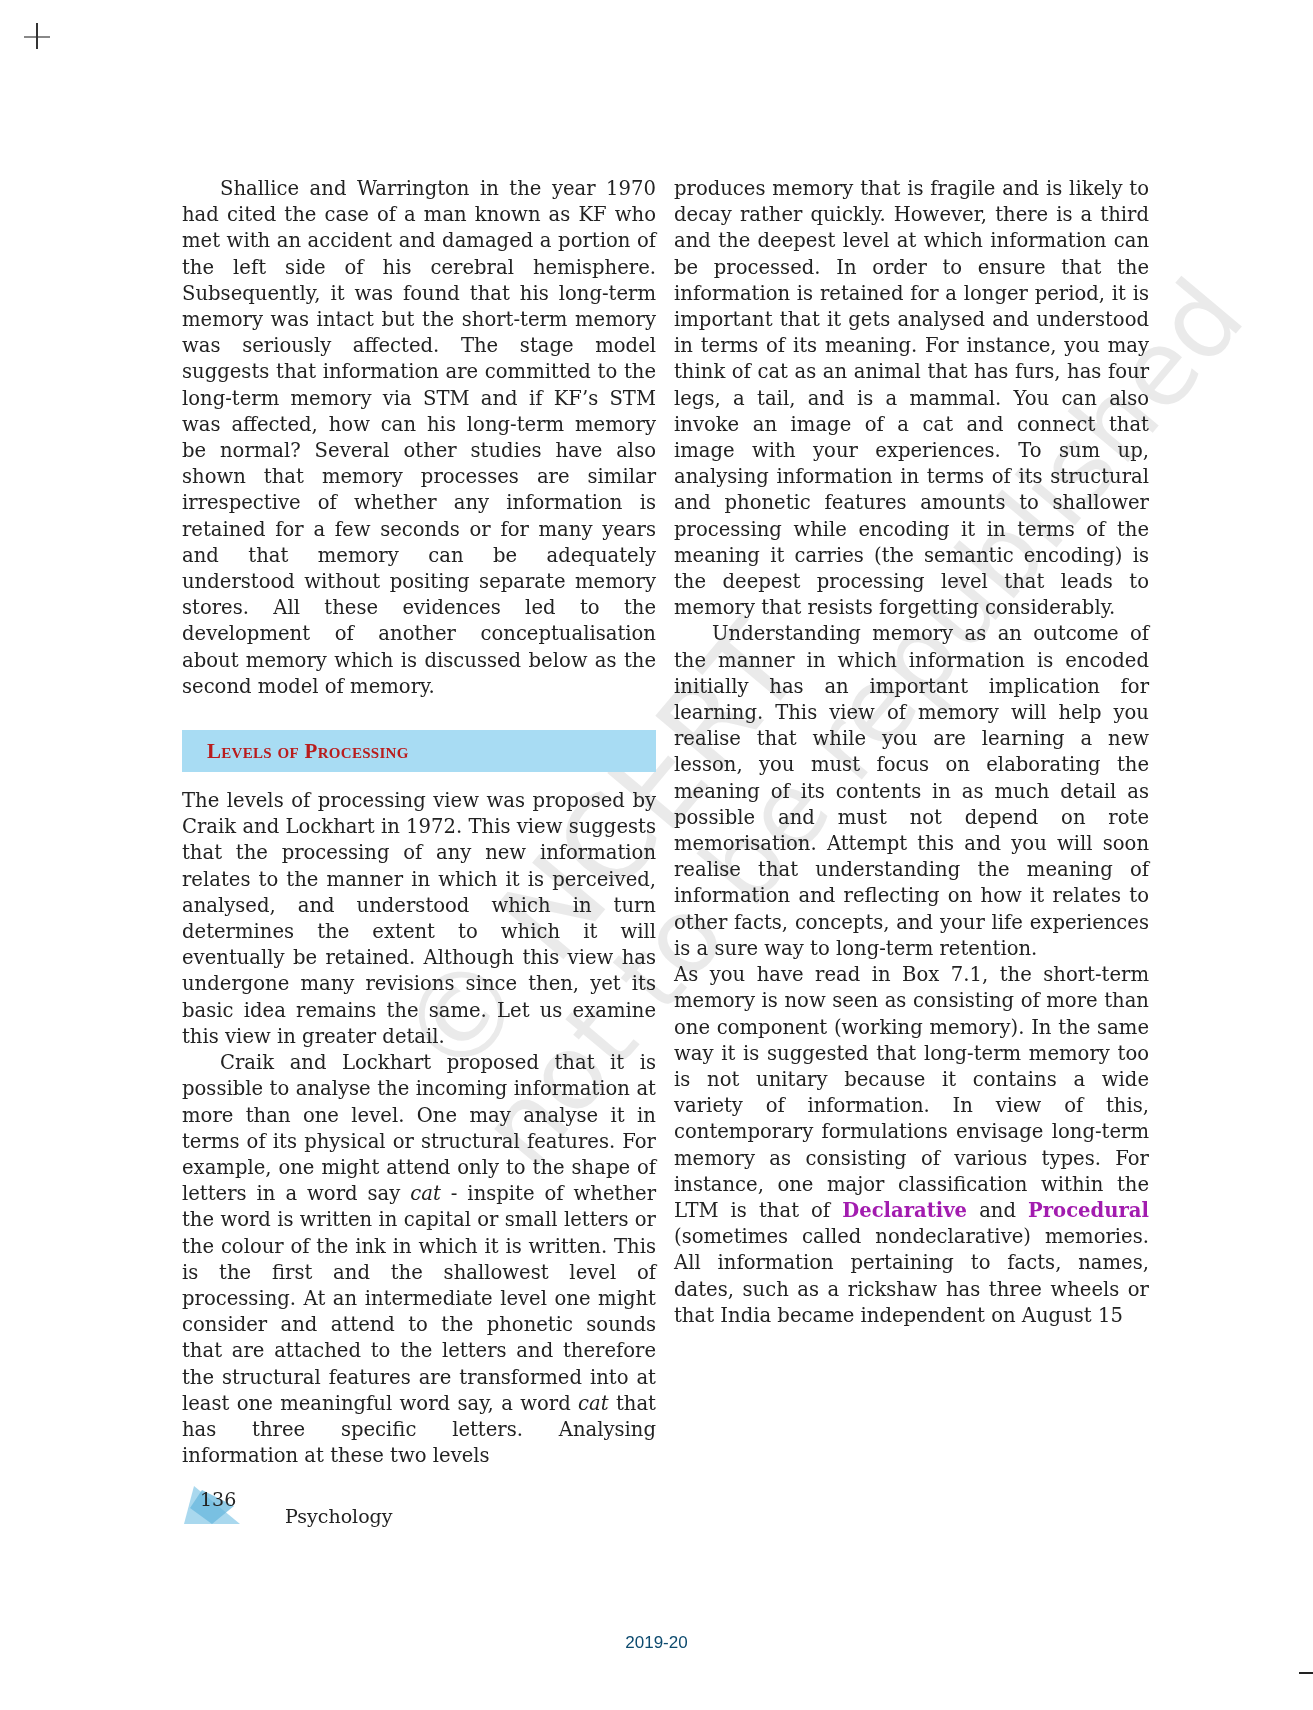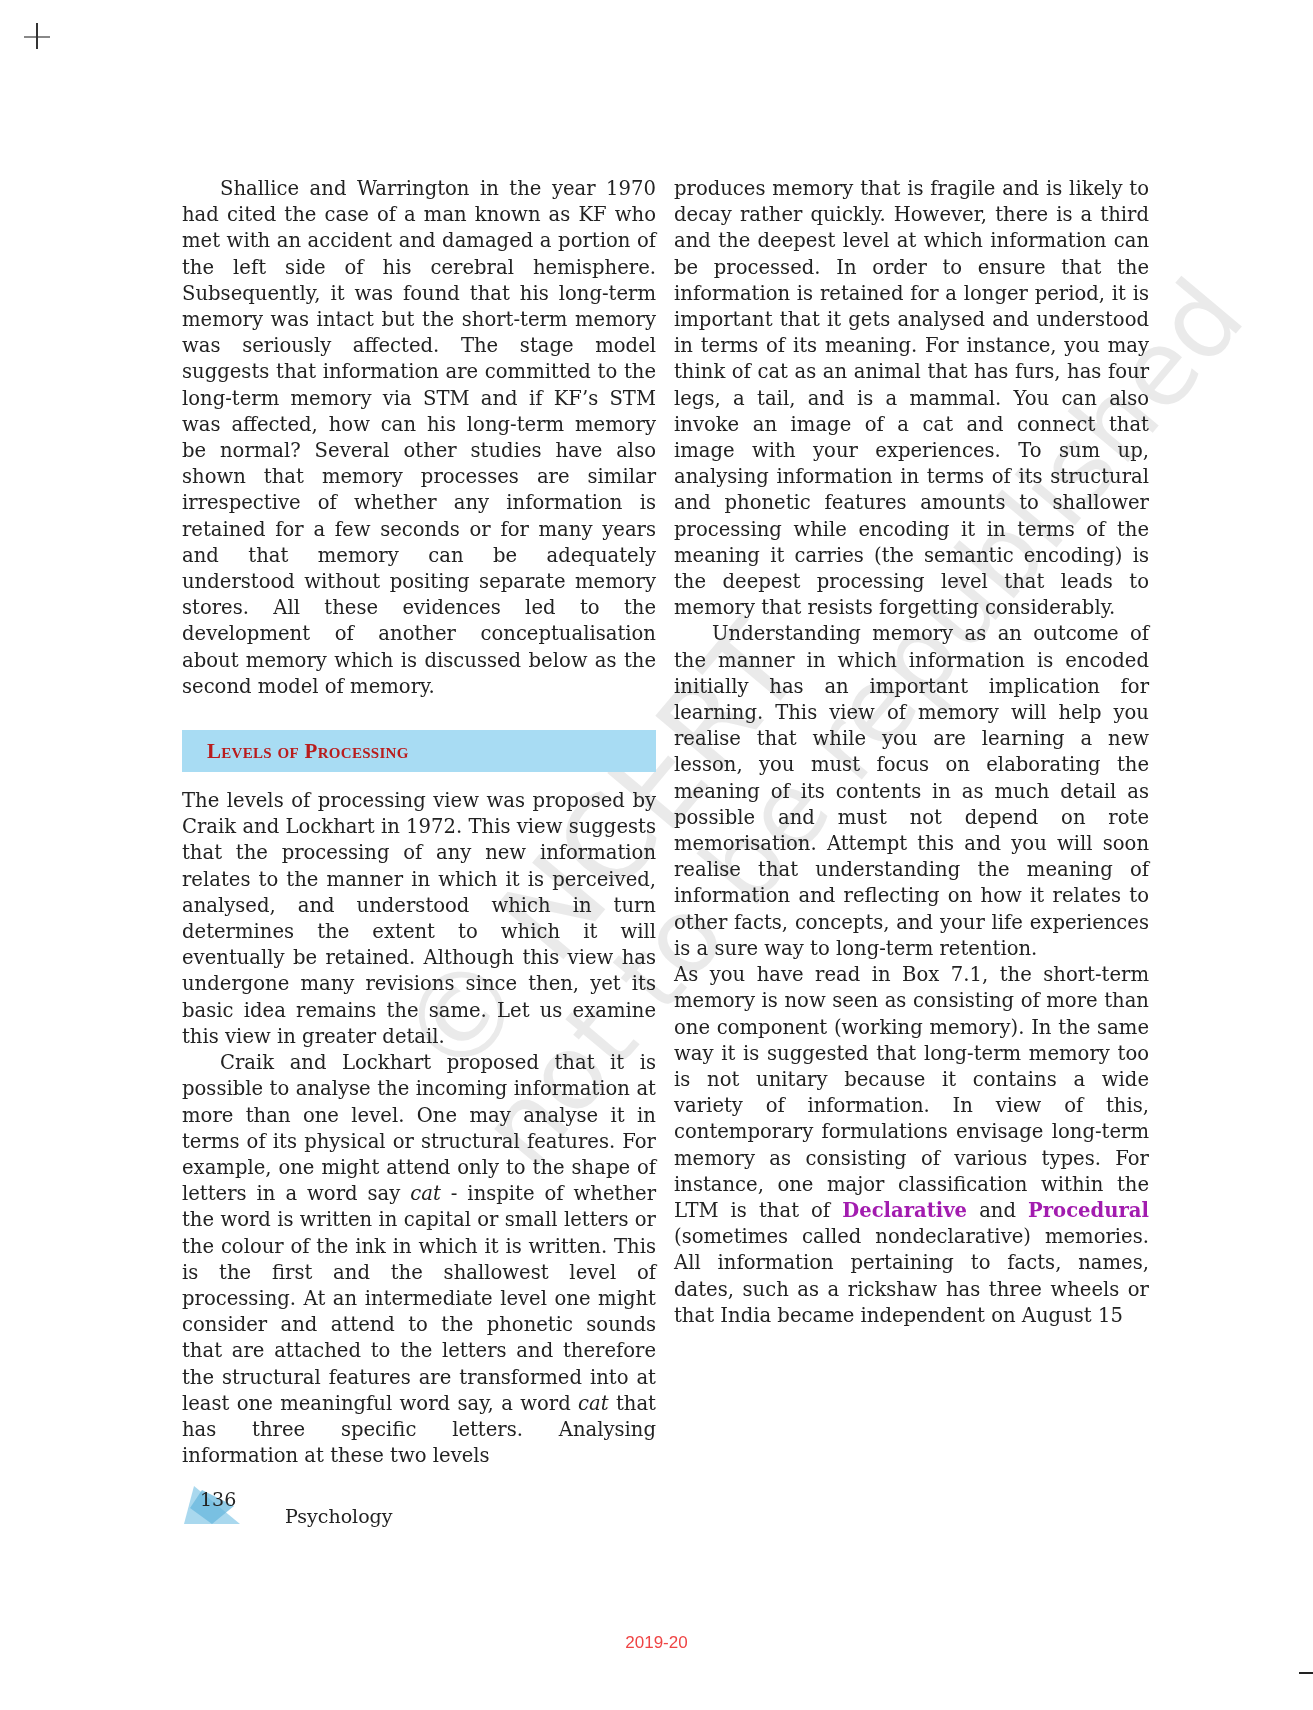--- a/index.html
+++ b/index.html
@@ -54,21 +54,21 @@
       position: absolute; left: 10px; top: 4px; font-size: 19px; color: #222;
       font-family: "DejaVu Serif", serif;
       margin-left: 8px;
     }
     .running-title {
       position: absolute; left: 285px; top: 1505px; font-size: 19px; color: #222;
       font-family: "DejaVu Serif", serif;
     }
     .footer-year {
       position: absolute; left: 0; width: 1313px; top: 1633px; text-align: center;
-      font-family: "Liberation Sans", sans-serif; font-size: 17px; color: #ef4444;
+      font-family: "Liberation Sans", sans-serif; font-size: 17px; color: #0c4a6e;
     }
   </style>
 </head>
 <body>
 
 <div class="crop-mark-tl">
   <div class="h"></div>
   <div class="v"></div>
 </div>
 <div class="crop-mark-br"></div>

